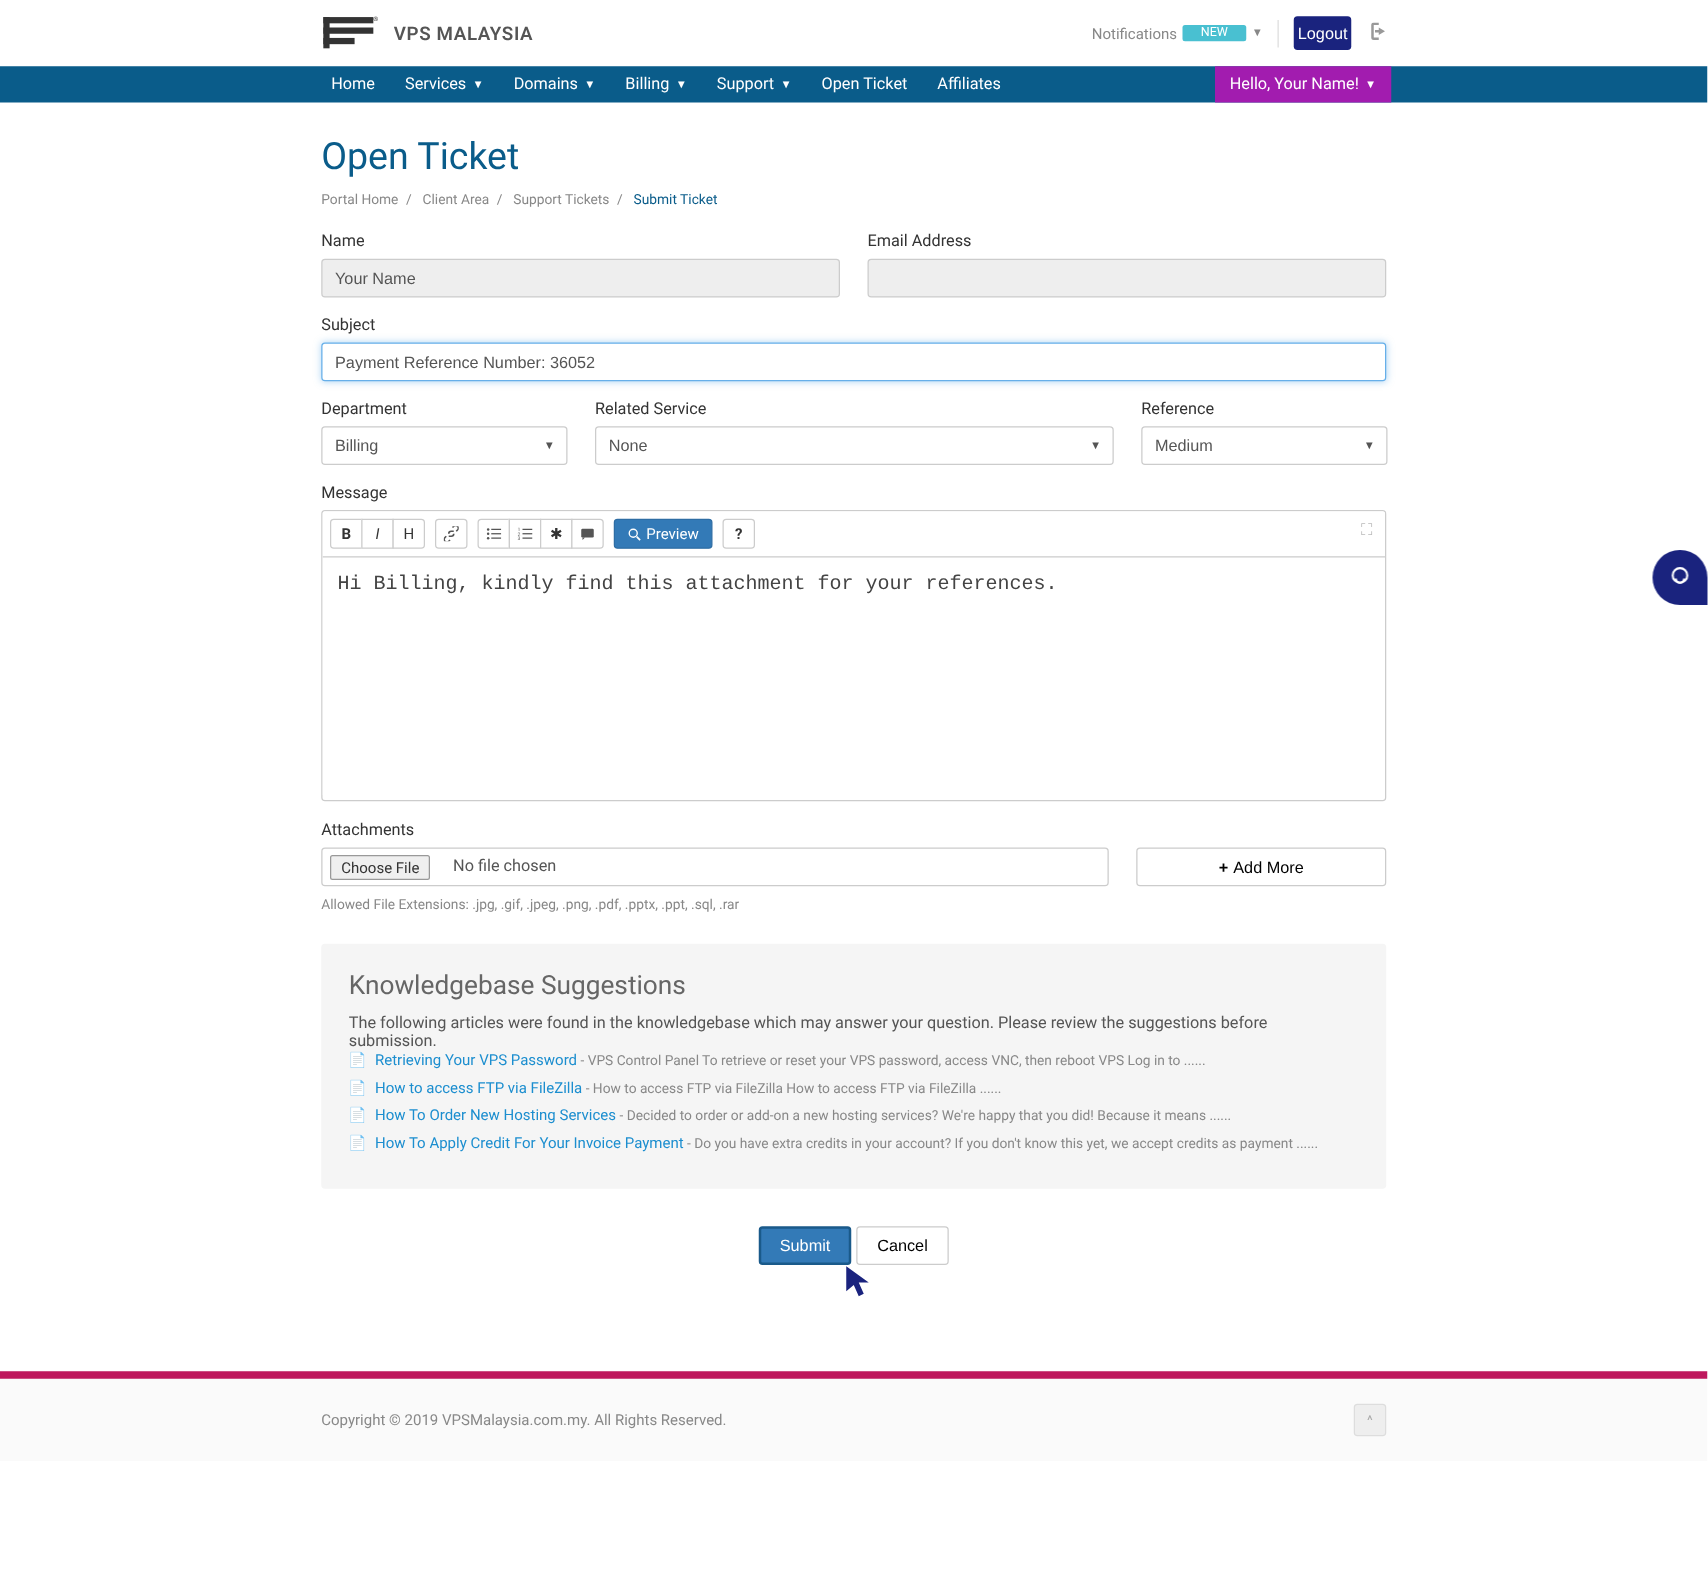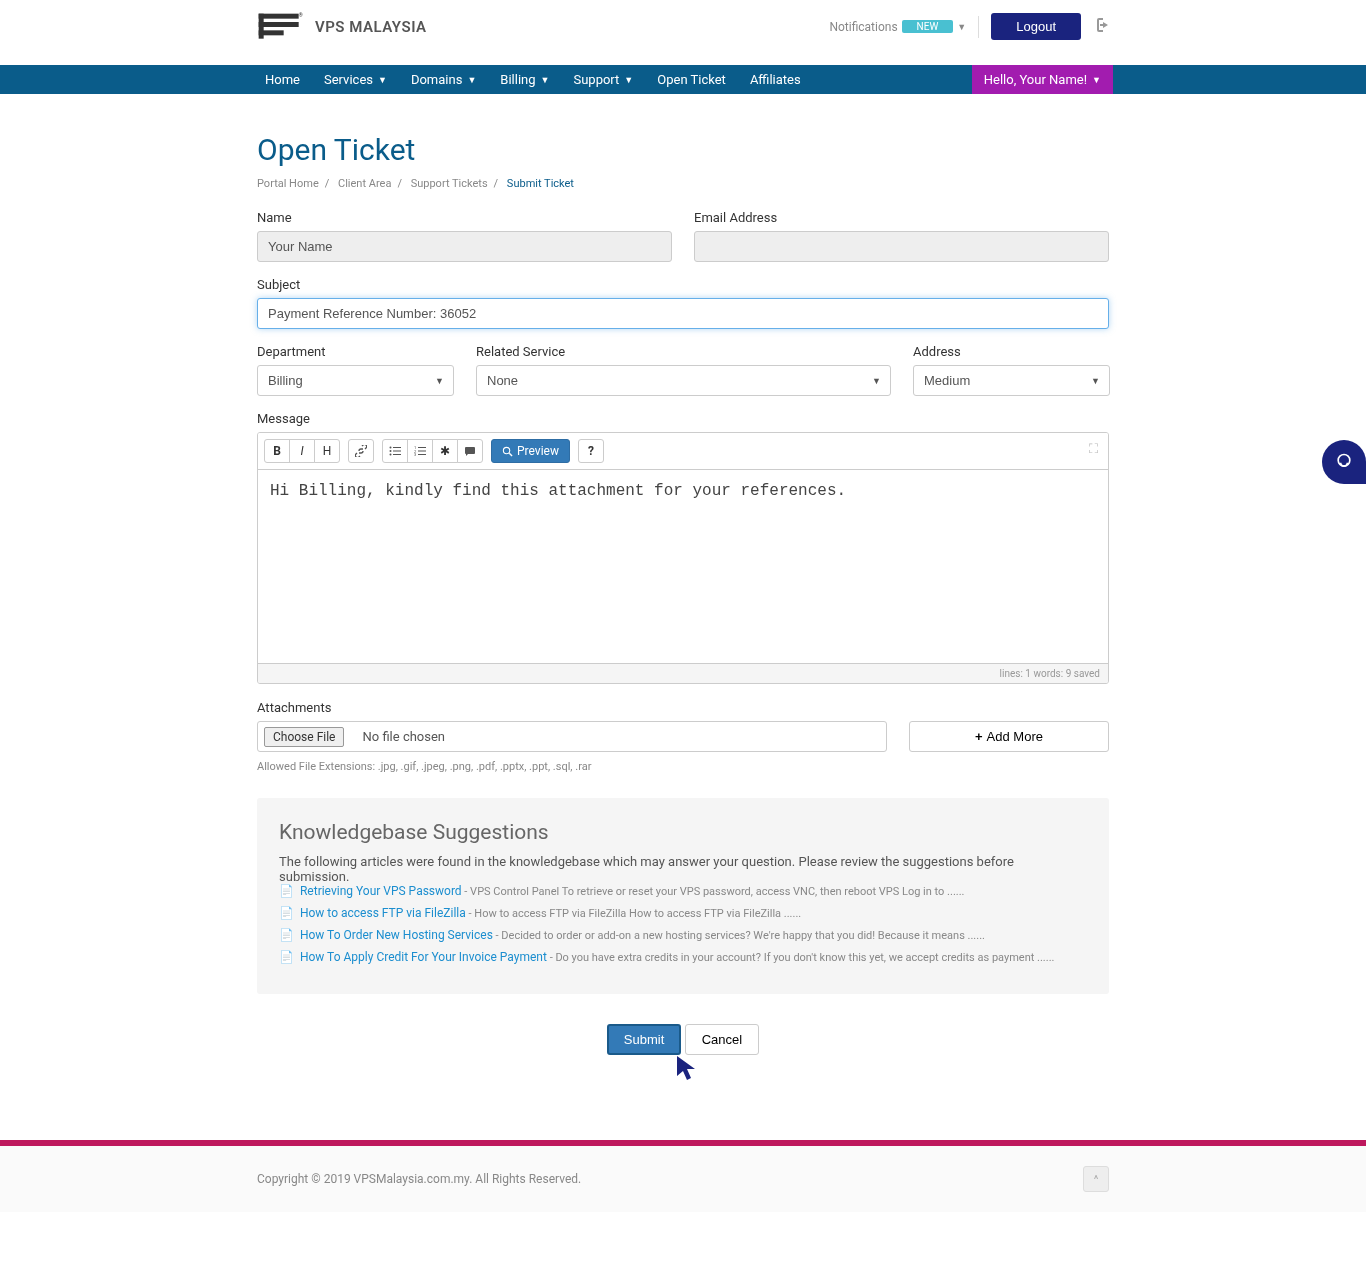--- a/index.html
+++ b/index.html
@@ -7,24 +7,24 @@
 .header{max-width:860px;margin:0 auto;display:flex;align-items:center;justify-content:space-between;height:53px;padding:0 4px}
 .logo{display:flex;align-items:center;gap:8px}
 .logo-mark{width:50px;height:34px;position:relative}
 .logo-mark svg{width:100%;height:100%}
 .logo-text{font-size:15px;font-weight:600;letter-spacing:0.5px;color:#555}
 .header-right{display:flex;align-items:center;gap:12px}
 .notif{font-size:12px;color:#888;display:flex;align-items:center;gap:4px}
 .new-badge{background:#49c0d1;color:#fff;font-size:10px;padding:1px 15px;border-radius:2px}
 .caret-sm{font-size:9px;color:#888}
 .vdiv{border-left:1px solid #ddd;height:22px}
-.logout-btn{background:#1a237e;color:#fff;border:none;padding:6px 25px;border-radius:3px;font-size:13px;cursor:pointer}
+.logout-btn{background:#1a237e;color:#fff;border:none;padding:6px 3px;border-radius:3px;font-size:13px;cursor:pointer}
 .signout-icon{color:#999;font-size:15px;cursor:pointer}
 .nav{background:#0a5c8a;min-height:29px}
-.nav-inner{max-width:860px;margin:12px auto;display:flex;align-items:stretch;height:29px}
+.nav-inner{max-width:860px;margin:0 auto;display:flex;align-items:stretch;height:29px}
 .nav-item{color:#fff;font-size:13px;padding:0 12px;display:flex;align-items:center;cursor:pointer;gap:5px}
 .nav-item.right{margin-left:auto;background:#a21caf}
 .nav-caret{font-size:9px}
 .container{max-width:860px;margin:0 auto;padding:20px 4px 40px}
 h1{font-size:30px;font-weight:400;color:#0a5c8a;margin:6px 0 10px}
 .breadcrumb{font-size:11px;color:#888;margin-bottom:20px}
 .breadcrumb a{color:#888;text-decoration:none}
 .breadcrumb .active{color:#0a5c8a}
 .breadcrumb .sep{margin:0 6px}
 .row{display:flex;gap:22px;margin-bottom:15px}
@@ -167,21 +167,21 @@
   <div class="row">
     <div class="col-3">
       <label>Department</label>
       <div class="select-wrap"><select class="form-control"><option>Billing</option></select></div>
     </div>
     <div class="col-6">
       <label>Related Service</label>
       <div class="select-wrap"><select class="form-control"><option>None</option></select></div>
     </div>
     <div class="col-3">
-      <label>Address</label>
+      <label>Reference</label>
       <div class="select-wrap"><select class="form-control"><option>Medium</option></select></div>
     </div>
   </div>
 
   <label>Message</label>
   <div class="editor">
     <div class="toolbar">
       <div class="tb-group">
         <div class="tb-btn">
             <b>B</b>
@@ -238,21 +238,20 @@
           </div>
       </div>
       <div class="tb-group">
         <div class="tb-btn">
             <b>?</b>
           </div>
       </div>
       <div class="tb-expand">⛶</div>
     </div>
     <textarea class="textarea" style="">Hi Billing, kindly find this attachment for your references.</textarea>
-    <div class="editor-status">lines: 1   words: 9   saved</div>
   </div>
 
   <label style="margin-top:16px">Attachments</label>
   <div class="file-row">
     <div class="file-input">
       <span class="choose-file">Choose File</span>
       <span class="nofile">No file chosen</span>
     </div>
     <button class="addmore">
         <b>+</b>

